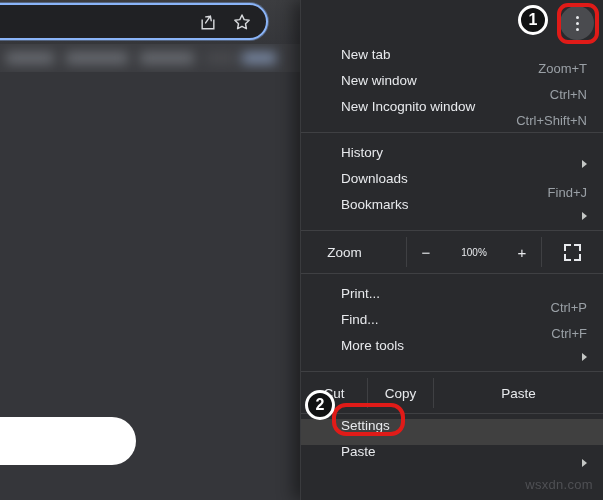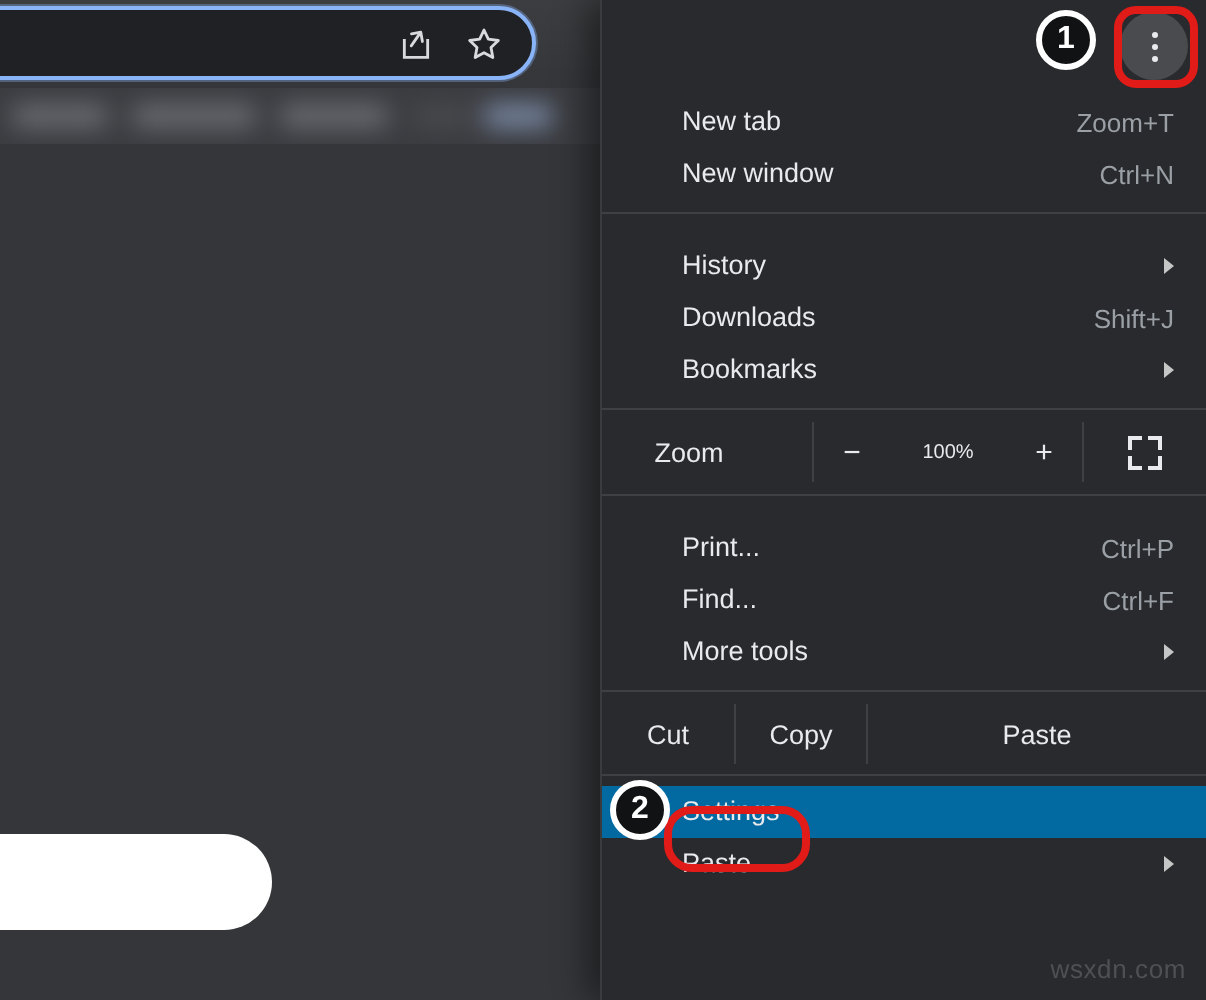--- a/index.html
+++ b/index.html
@@ -60,41 +60,42 @@
     background:#292a2d;
     border-left:1px solid #3a3b3e;
     box-shadow:-6px 0 16px rgba(0,0,0,.45);
     z-index:5;
   }
   .menu-pad-top { height:48px; }
 
   .mi {
     position:relative;
     height:26px;
-    display:flex; align-items:center;
+    display:flex; align-items:flex-start;
     padding:0 16px 0 40px;
     color:#e8eaed;
     font-size:13.5px;
     white-space:nowrap;
     line-height:1;
+    flex-direction:column;
   }
   .mi .label { flex:0 0 auto; }
   .mi .accel {
     margin-left:auto;
     color:#9aa0a6;
     font-size:13px;
   }
   .mi .arrow {
     margin-left:auto;
     width:0;height:0;
     border-left:5px solid #c4c7c5;
     border-top:4px solid transparent;
     border-bottom:4px solid transparent;
   }
-  .mi.hover { background:#0369a1; }
+  .mi.hover { background:#404040; }
 
   .gap { height:7px; }
   .sep { height:1px; background:#3f4043; margin:6px 0 6px 0; }
   .sep.tight { margin:5px 0; }
 
   
   .splitrow {
     display:flex; align-items:stretch; height:30px;
     color:#e8eaed; font-size:13.5px;
   }
@@ -222,31 +223,35 @@
   <div class="menu-pad-top"></div>
 
   <div class="mi">
     <span class="label">New tab</span>
     <span class="accel">Zoom+T</span>
   </div>
   <div class="mi">
     <span class="label">New window</span>
     <span class="accel">Ctrl+N</span>
   </div>
+  <div class="mi">
+    <span class="label">New Incognito window</span>
+    <span class="accel">Ctrl+Shift+N</span>
+  </div>
 
   <div class="sep"></div>
   <div class="gap"></div>
 
   <div class="mi">
     <span class="label">History</span>
     <span class="arrow"></span>
   </div>
   <div class="mi">
     <span class="label">Downloads</span>
-    <span class="accel">Shift+J</span>
+    <span class="accel">Find+J</span>
   </div>
   <div class="mi">
     <span class="label">Bookmarks</span>
     <span class="arrow"></span>
   </div>
 
   <div class="sep"></div>
 
   <div class="splitrow">
     <div class="cell zoom-label">Zoom</div>

